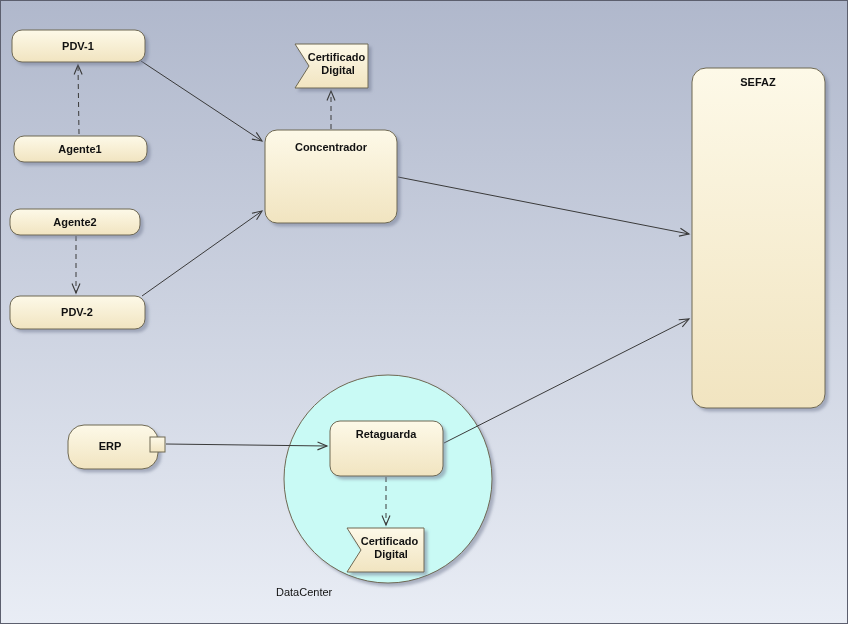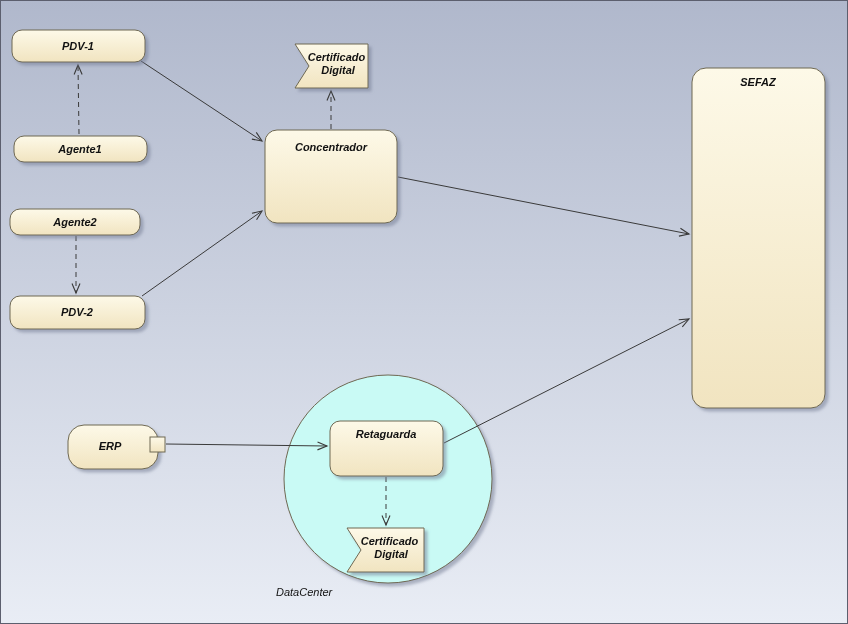--- a/index.html
+++ b/index.html
@@ -1,17 +1,17 @@
 <!DOCTYPE html>
 <html style="--node-fill-top: #fdf9e8; --node-fill-bottom: #f1e4c0; --node-border: #6e6852; --circle-fill: #c9faf5; --edge-color: #3a3a3a; --bg-top: #b0b8cc; --bg-bottom: #e9edf5; --text-color: #111111;"><head>
 <meta charset="utf-8">
 <style>
   html,body{margin:0;padding:0;background:#cfd4e2;}
   body{width:848px;height:624px;font-family:"Liberation Sans","DejaVu Sans",sans-serif;}
-  .canvas{width:796px;height:624px;font-style:italic;}
+  .canvas{width:796px;height:624px;}
   svg{display:block;}
   .node-shape{fill:url(#nodeFill);stroke:var(--node-border,#6e6852);stroke-width:1;}
   .port-shape{fill:url(#nodeFill);stroke:var(--node-border,#6e6852);stroke-width:1;}
   .circle-shape{fill:var(--circle-fill,#c9faf5);stroke:var(--node-border,#6e6852);stroke-width:1;}
   .edge{stroke:var(--edge-color,#3a3a3a);stroke-width:1;fill:none;}
   .dashed{stroke-dasharray:5 4;}
   .node-label{font-size:11px;font-weight:bold;fill:var(--text-color,#111);text-anchor:middle;}
   .flag-label{font-size:11px;font-weight:bold;fill:var(--text-color,#111);text-anchor:middle;}
   .free-label{font-size:11px;fill:var(--text-color,#111);}
   .stop-top{stop-color:var(--node-fill-top,#fdf9e8);}

